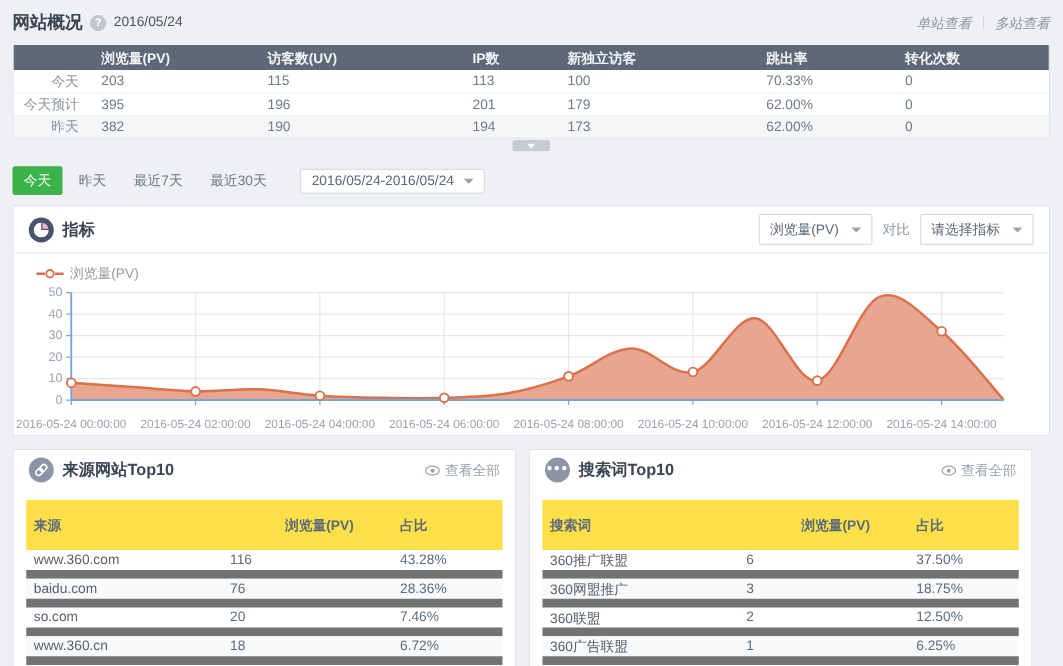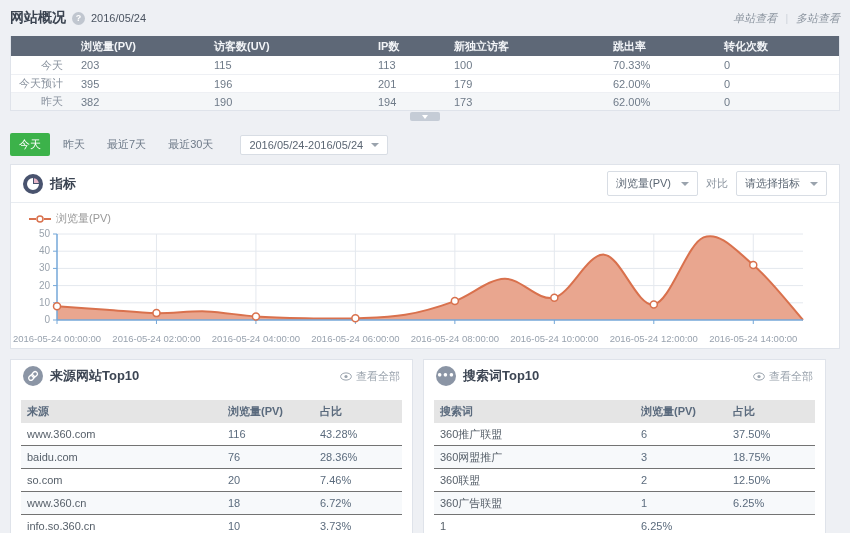--- a/index.html
+++ b/index.html
@@ -67,27 +67,27 @@
 
   
   .legend { display:flex; align-items:center; gap:5px; padding:8px 0 0 18px; color:#999; }
   #chart-svg { display:block; }
   #chart-svg text { font-family:"Liberation Sans","DejaVu Sans",sans-serif; }
 
   
   .bottom-panels { display:flex; gap:10px; margin:10px 10px 0; }
   .bottom-panel { width:403px; }
   .view-all { display:flex; align-items:center; gap:4px; color:#9aa3ad; cursor:pointer; }
-  .btable-head { display:grid; grid-template-columns:1fr 92px 88px; background:#e5e5e5; height:23px;
+  .btable-head { display:grid; grid-template-columns:1fr 92px 88px; background:#fde047; height:40px;
     align-items:center; margin:8px 10px 0; }
   .btable-head .bcell { color:#5a6a7d; font-weight:bold; }
   .bcell { padding:0 6px; white-space:nowrap; overflow:hidden; }
   .btable-body { margin:0 10px; }
   .btable-body .brow { display:grid; grid-template-columns:1fr 92px 88px; height:23px; align-items:center;
-    border-bottom:1px solid #737373; color:#5b6b7d; }
+    border-bottom:7px solid #737373; color:#5b6b7d;gap:44px; }
   .btable-body .brow:nth-child(even) { background:#f7f9fb; }
   .btable-body .brow .bcell:first-child { color:#57606a; }
 </style>
 </head>
 <body>
 
 <div class="page">
 
   <div class="topbar">
     <div class="title-group">

